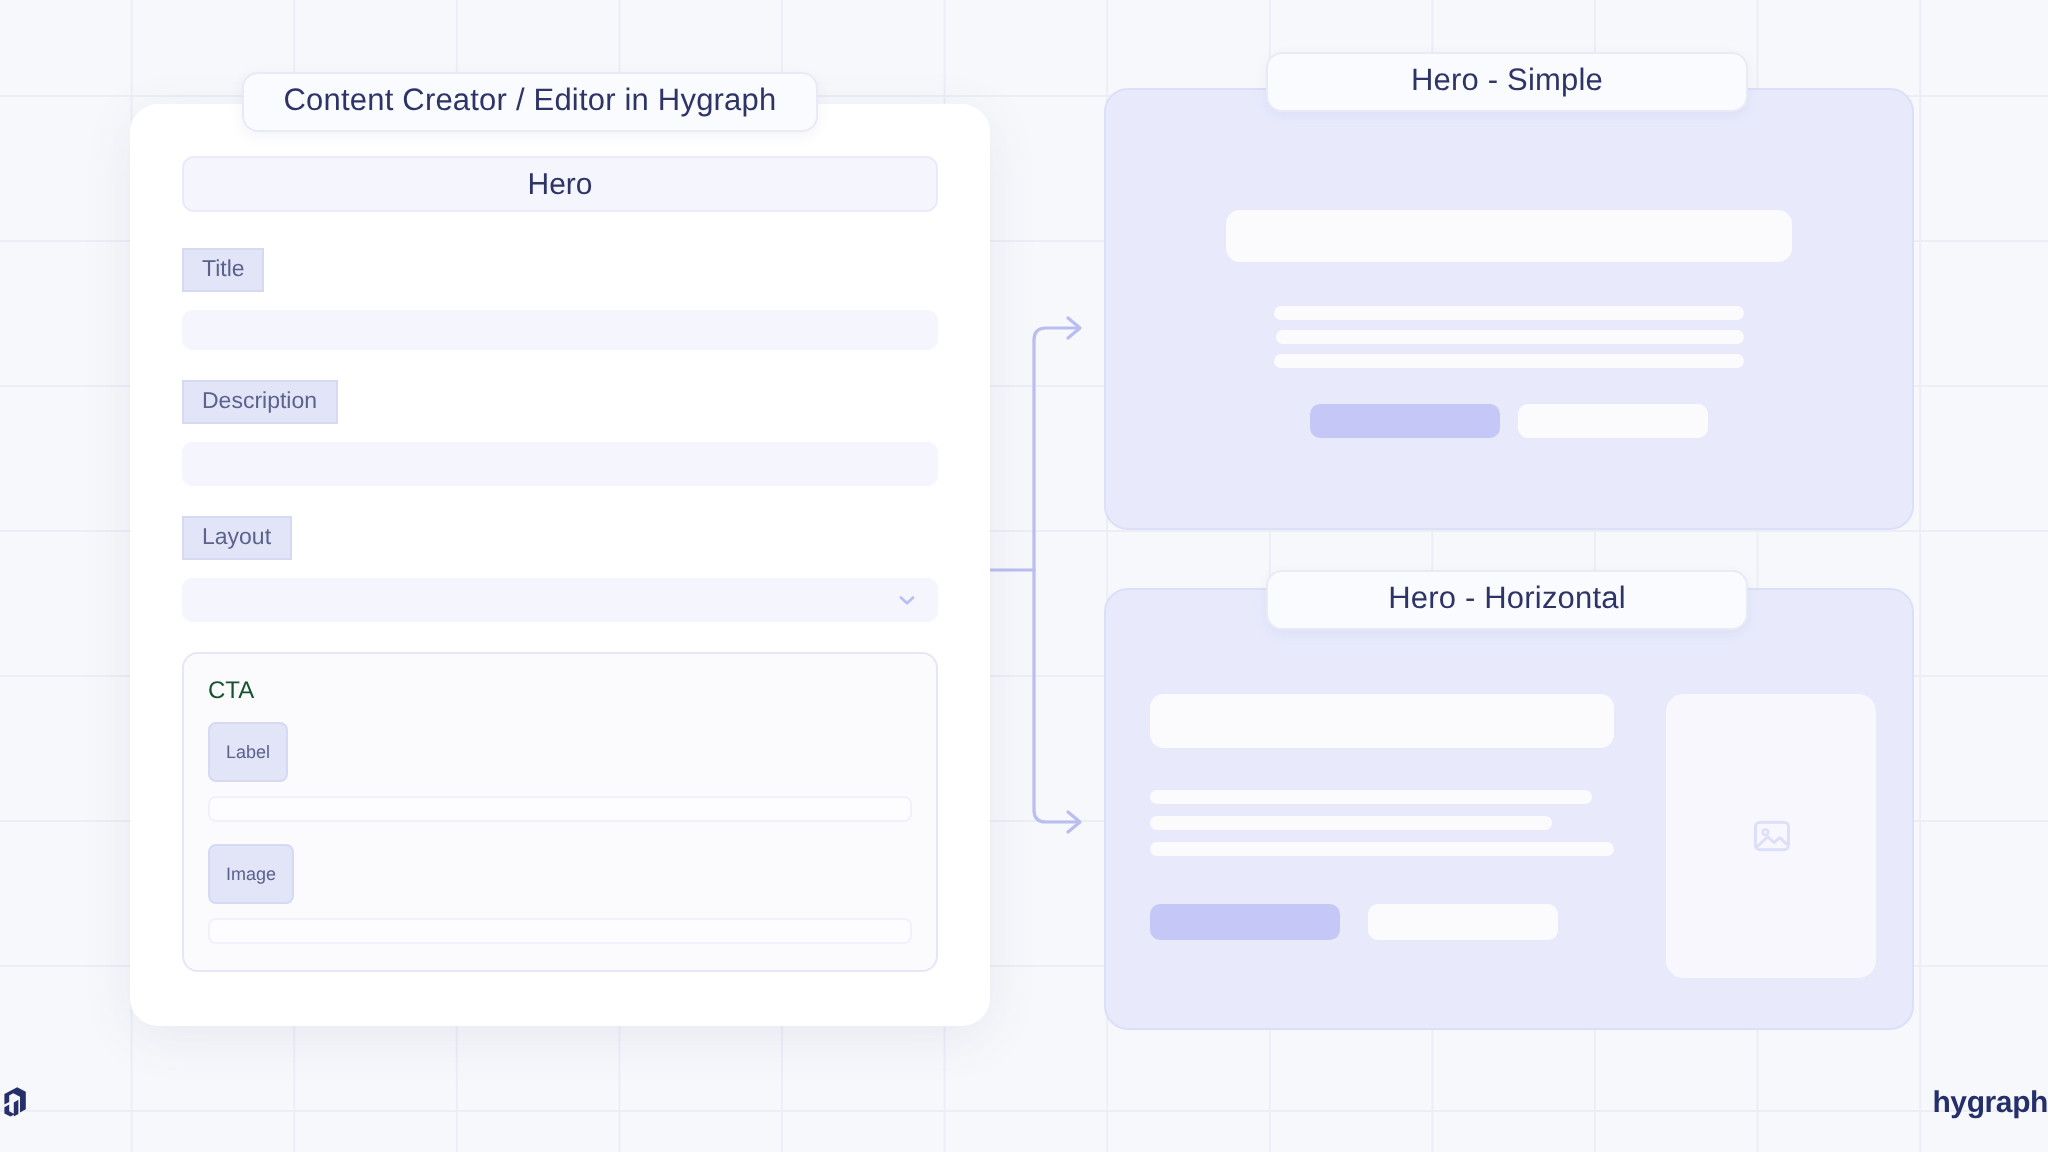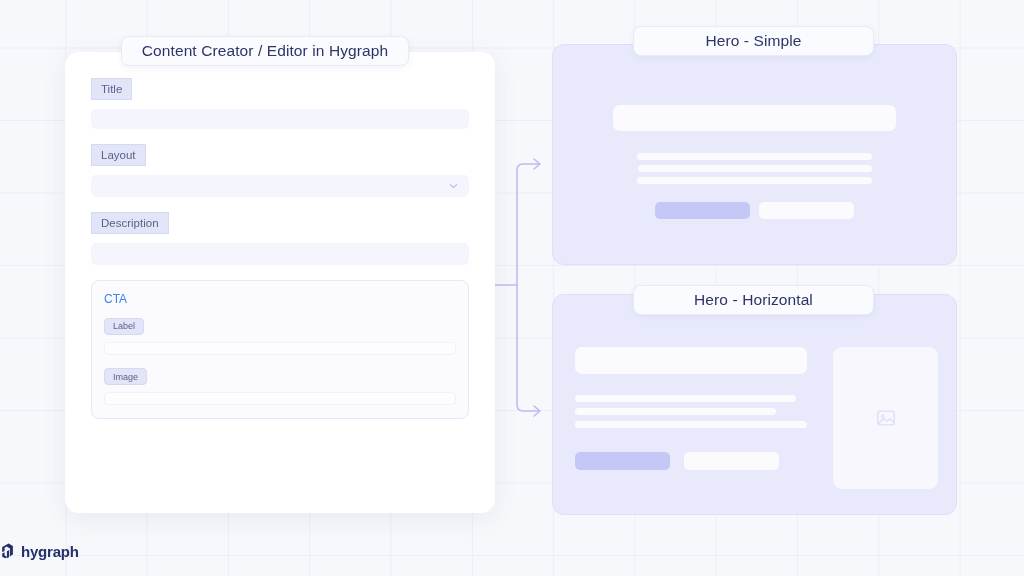--- a/index.html
+++ b/index.html
@@ -93,21 +93,21 @@
     height: 22px;
     padding: 0 9px;
     background: #e2e4f7;
     border: 1px solid #d6d9f2;
     border-radius: 0;
     color: #5b628c;
     font-size: 11.5px;
   }
 
   .field-label.sm {
-    height: 17px;
+    height: 30px;
     padding: 0 8px;
     font-size: 9px;
     border-radius: 4px;
   }
 
   .field-row { margin-bottom: 15px; }
 
   .input-bar {
     margin-top: 9px;
     height: 20px;
@@ -137,21 +137,21 @@
   
   .group-box {
     border: 1px solid #e5e7f6;
     background: #fbfbfe;
     border-radius: 8px;
     padding: 11px 12px 13px 12px;
     margin-bottom: 15px;
   }
 
   .group-title {
-    color: #3b82f6;
+    color: #14532d;
     font-size: 12px;
     margin-bottom: 9px;
   }
 
   .group-input {
     margin-top: 7px;
     margin-bottom: 11px;
     height: 13px;
     background: #fdfdff;
     border-radius: 4px;
@@ -242,57 +242,58 @@
     overflow: visible;
   }
 
   
   #footer-logo {
     position: absolute;
     left: 0; right: 0;
     bottom: 16px;
     display: flex;
     align-items: center;
-    justify-content: flex-start;
+    justify-content: space-between;
     gap: 6px;
     z-index: 30;
   }
   #footer-logo .wordmark {
     color: #25306b;
     font-size: 15px;
     font-weight: bold;
     letter-spacing: -.2px;
   }
 </style>
 </head>
 <body>
 
 <div id="grid"></div>
 
 <div id="editor-card">
   <div class="editor-inner">
 
+    <div class="section-bar">Hero</div>
 
     <div class="field-row">
       <span class="field-label">Title</span>
       <div class="input-bar"></div>
+    </div>
+
+    <div class="field-row">
+      <span class="field-label">Description</span>
+      <div class="input-bar tall"></div>
     </div>
 
     <div class="field-row">
       <span class="field-label">Layout</span>
       <div class="select-bar">
         <svg class="chevron" viewBox="0 0 10 10">
           <path d="M1.6 3.6 L5 6.8 L8.4 3.6" fill="none" stroke="#b9bdf0" stroke-width="1.4" stroke-linecap="round" stroke-linejoin="round"></path>
         </svg>
       </div>
-    </div>
-
-    <div class="field-row">
-      <span class="field-label">Description</span>
-      <div class="input-bar tall"></div>
     </div>
 
     <div class="group-box">
       <div class="group-title">CTA</div>
 
       <span class="field-label sm">Label</span>
       <div class="group-input"></div>
 
       <span class="field-label sm">Image</span>
       <div class="group-input last"></div>

